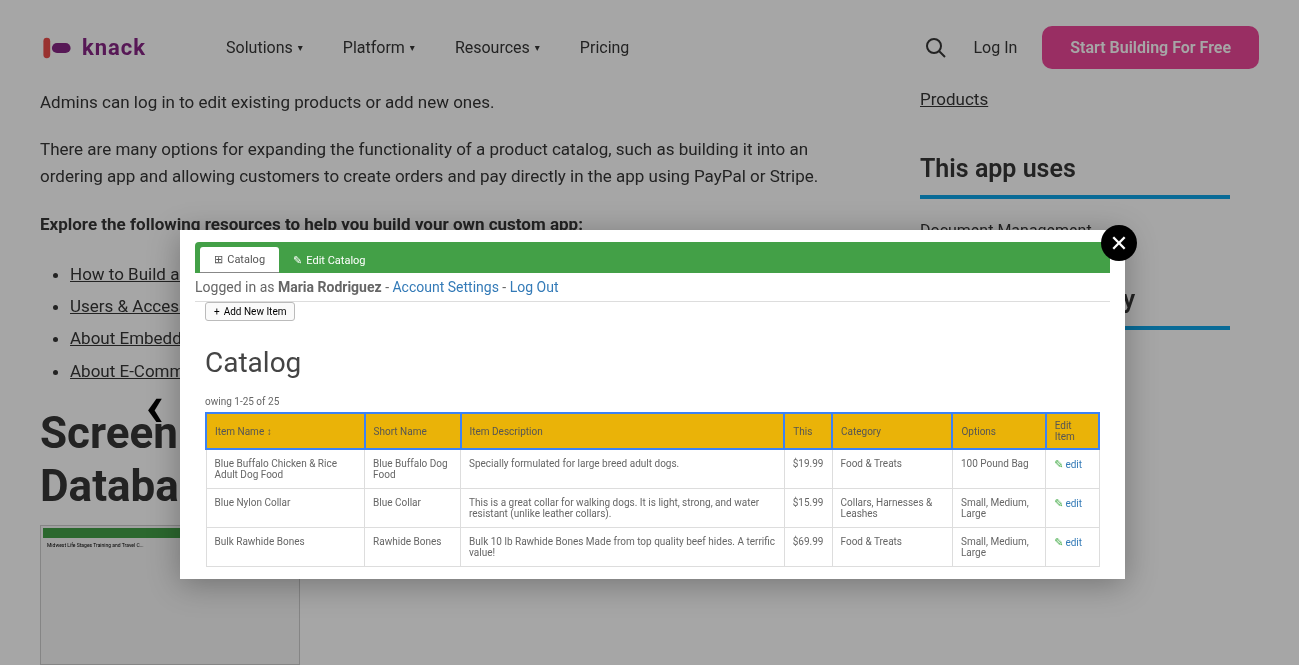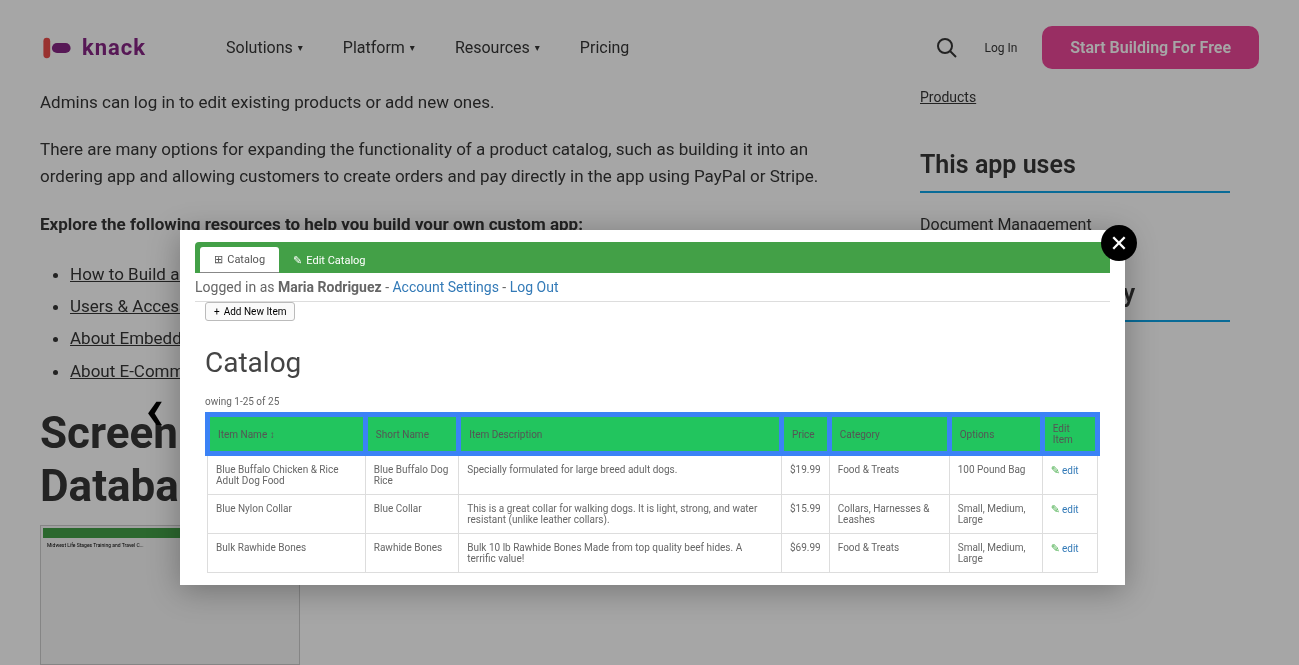--- a/index.html
+++ b/index.html
@@ -66,21 +66,21 @@
       margin-left: auto;
       display: flex;
       align-items: center;
       gap: 25px;
     }
     .search-icon {
       width: 24px;
       height: 24px;
     }
     .login-link {
-      font-size: 12px;
+      font-size: 16px;
       color: #363636;
     }
     .cta-button {
       background: #ec4899;
       color: #fff;
       padding: 12px 28px;
       border-radius: 10px;
       font-size: 16px;
       font-weight: 600;
     }
@@ -126,30 +126,30 @@
       line-height: 1.2;
       margin-bottom: 12px;
     }
     .sidebar-heading {
       font-size: 25px;
       font-weight: 600;
       color: #363636;
       margin-top: 45px;
       margin-bottom: 22px;
       padding-bottom: 12px;
-      border-bottom: 2px solid #0ea5e9;
+      border-bottom: 4px solid #0ea5e9;
     }
     .sidebar-link {
       font-size: 16px;
       color: #363636;
       text-decoration: underline;
       display: block;
     }
     .sidebar-link-top {
-      font-size: 14px;
+      font-size: 17px;
       color: #363636;
       text-decoration: underline;
       display: block;
       margin-bottom: 20px;
     }
     .thumb-box {
       width: 260px;
       height: 140px;
       border: 1px solid #ccc;
       background: #f7f7f7;
@@ -255,22 +255,22 @@
       color: #666;
       padding: 5px 10px;
     }
     table.catalog-table {
       width: calc(100% - 20px);
       margin: 0 10px;
       border-collapse: collapse;
       font-size: 10px;
     }
     table.catalog-table th {
-      background: #22c55e;
-      border: 5px solid #3b82f6;
+      background: #eab308;
+      border: 2px solid #3b82f6;
       padding: 6px 8px;
       text-align: left;
       font-weight: normal;
       color: #555;
     }
     table.catalog-table td {
       border: 1px solid #ddd;
       padding: 8px;
       vertical-align: top;
       color: #666;
@@ -377,30 +377,30 @@
       <span>Add New Item</span>
     </div>
     <div class="catalog-title">Catalog</div>
     <div class="pagination">owing 1-25 of 25</div>
     <table class="catalog-table">
       <thead>
         <tr>
           <th><span>Item Name</span> ↕</th>
           <th>Short Name</th>
           <th>Item Description</th>
-          <th>Price</th>
+          <th>This</th>
           <th>Category</th>
           <th>Options</th>
           <th>Edit Item</th>
         </tr>
       </thead>
       <tbody>
         <tr>
           <td>Blue Buffalo Chicken &amp; Rice Adult Dog Food</td>
-          <td>Blue Buffalo Dog Rice</td>
+          <td>Blue Buffalo Dog Food</td>
           <td>Specially formulated for large breed adult dogs.</td>
           <td>$19.99</td>
           <td>Food &amp; Treats</td>
           <td>100 Pound Bag</td>
           <td><span class="pencil">✎</span><span class="edit-link">edit</span></td>
         </tr>
         <tr>
           <td>Blue Nylon Collar</td>
           <td>Blue Collar</td>
           <td>This is a great collar for walking dogs. It is light, strong, and water resistant (unlike leather collars).</td>

